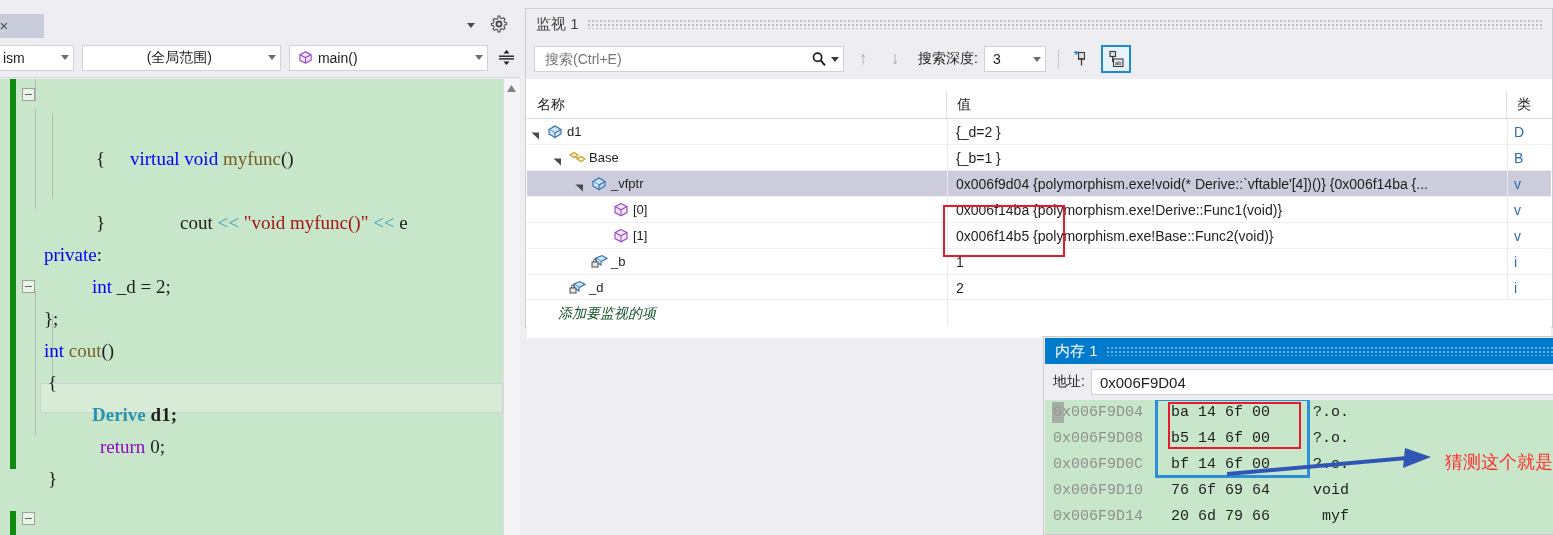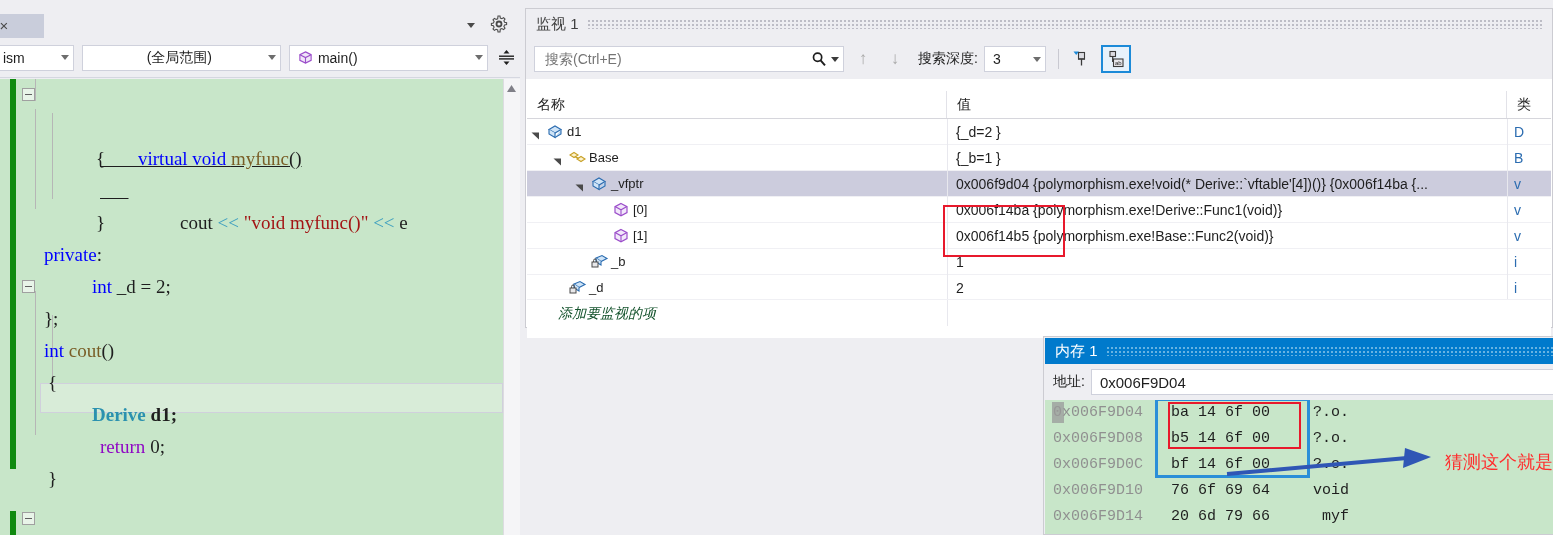--- a/index.html
+++ b/index.html
@@ -214,21 +214,21 @@
     <div class="guide" style="left:35px; top:212px; height:144px;"></div>
     <div class="guide" style="left:52px; top:236px; height:68px;"></div>
 
     <div class="fold-box" style="top:9px;"></div>
     <div class="fold-box" style="top:201px;"></div>
     <div class="fold-box" style="top:433px;"></div>
 
     <div id="cur-line-hl" style="top:304px;"></div>
 
     <div class="code-line" style="top:0px;">
-      <span class="code-text" style="left:100px;text-decoration:underline;">
+      <span class="code-text" style="left:92px;">
         <span class="kw">virtual void </span><span class="fn">myfunc</span><span class="pun">()</span>
       </span>
     </div>
     <div class="code-line" style="top:32px;">
       <span class="code-text pun" style="left:96px;">{</span>
     </div>
     <div class="code-line" style="top:64px;">
       <span class="code-text" style="left:142px;">
         <span class="pun">cout </span><span class="op">&lt;&lt; </span><span class="str">"void myfunc()"</span><span class="op"> &lt;&lt; </span><span class="pun">e</span>
       </span>

